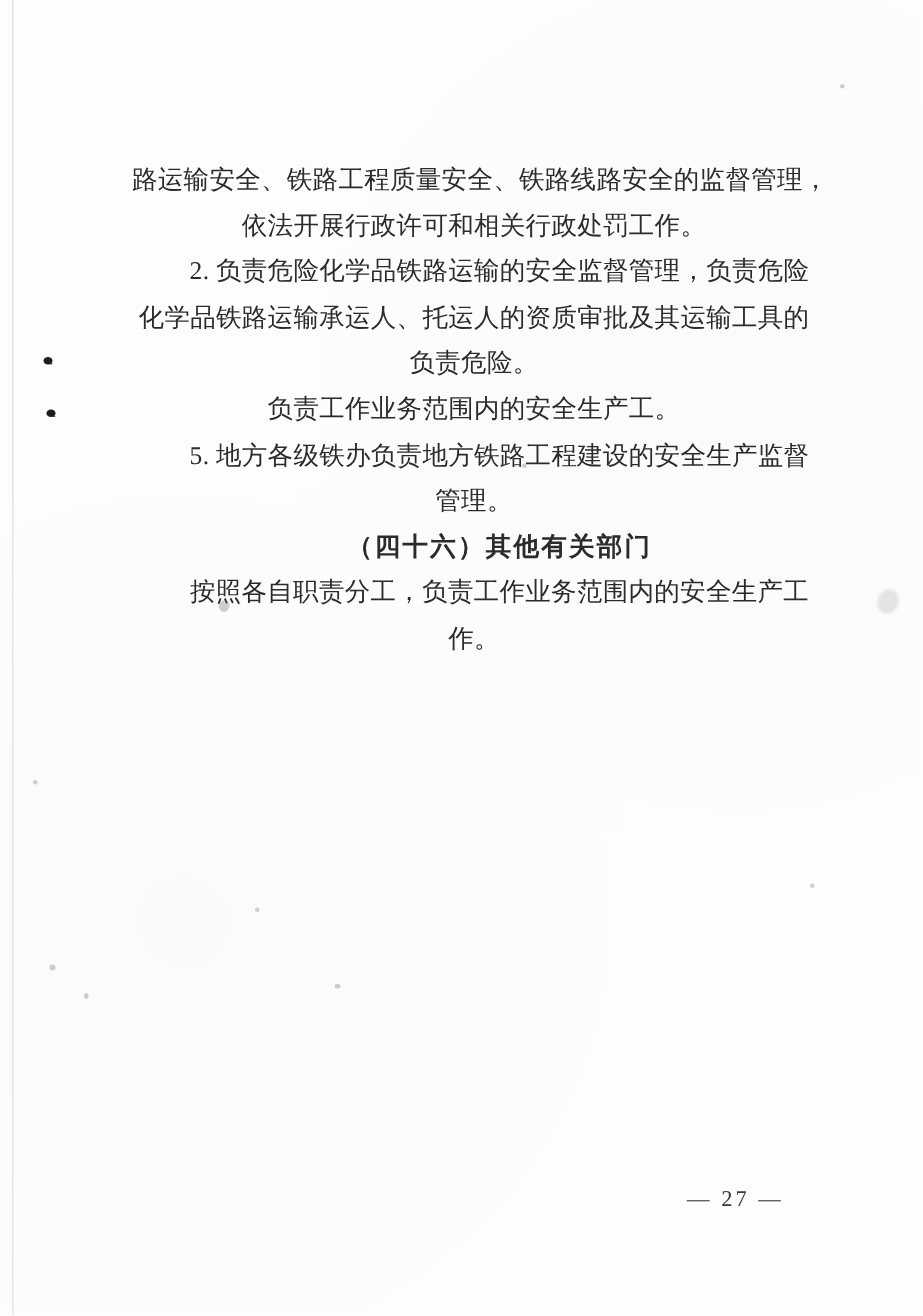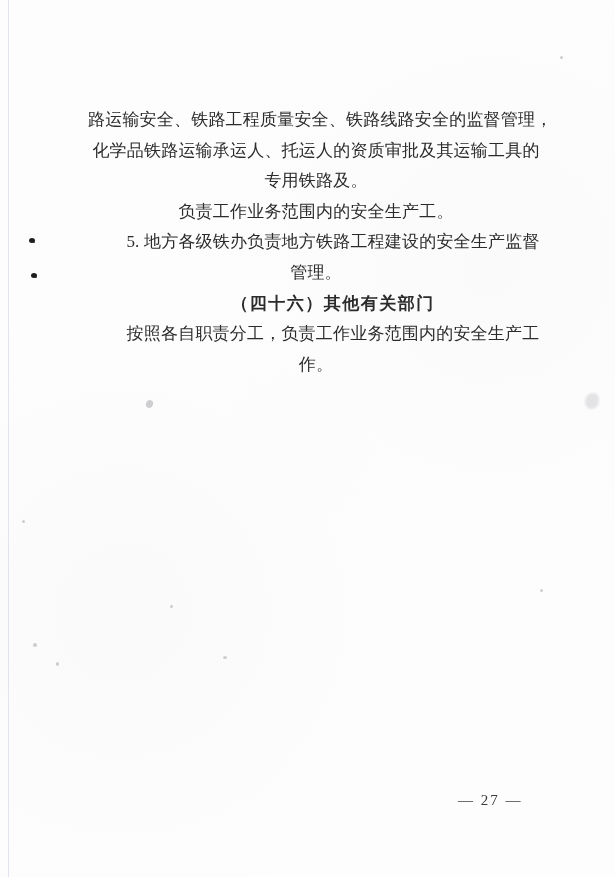--- a/index.html
+++ b/index.html
@@ -87,22 +87,24 @@
   }
 </style>
 </head>
 <body>
 
 <div class="page">
   <div class="edge-line"></div>
 
   <div class="content">
       <div class="line">路运输安全、铁路工程质量安全、铁路线路安全的监督管理，</div>
+      <div class="line">依法开展行政许可和相关行政处罚工作。</div>
+      <div class="line indent">2. 负责危险化学品铁路运输的安全监督管理，负责危险</div>
       <div class="line">化学品铁路运输承运人、托运人的资质审批及其运输工具的</div>
-      <div class="line">专用铁路及。</div>
+      <div class="line">负责危险。</div>
       <div class="line">负责工作业务范围内的安全生产工。</div>
       <div class="line indent">5. 地方各级铁办负责地方铁路工程建设的安全生产监督</div>
       <div class="line">管理。</div>
       <div class="line indent bold">（四十六）其他有关部门</div>
       <div class="line indent">按照各自职责分工，负责工作业务范围内的安全生产工</div>
       <div class="line">作。</div>
     </div>
 
   <div class="footer">— 27 —</div>
 

